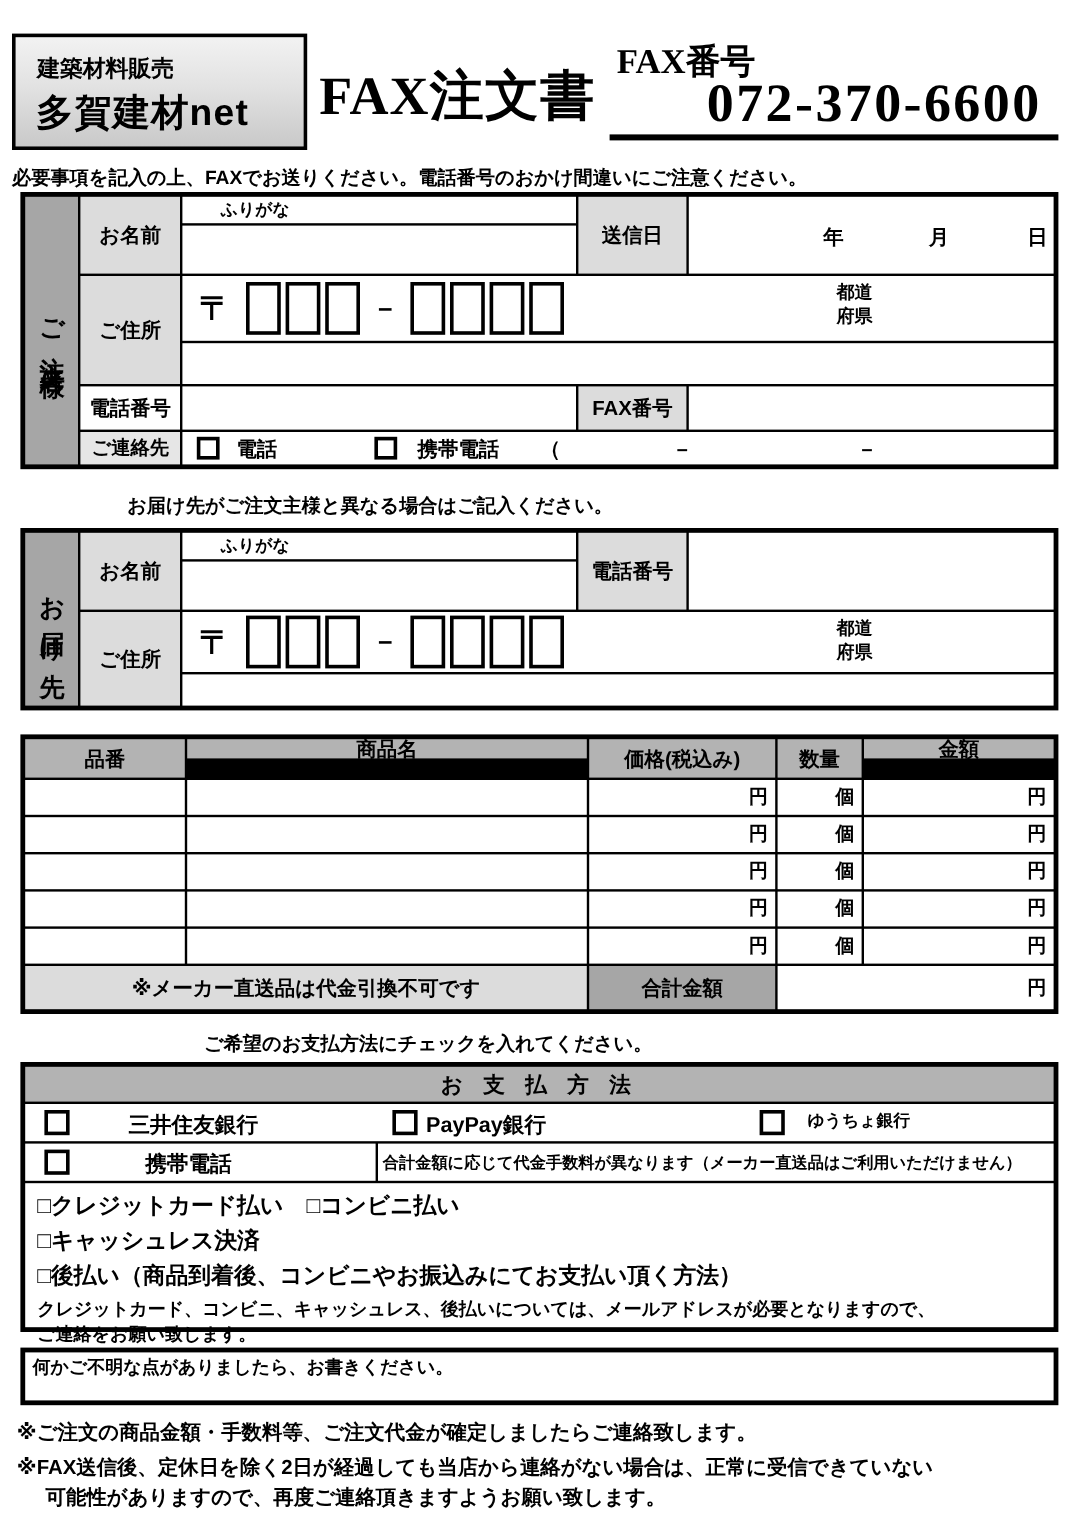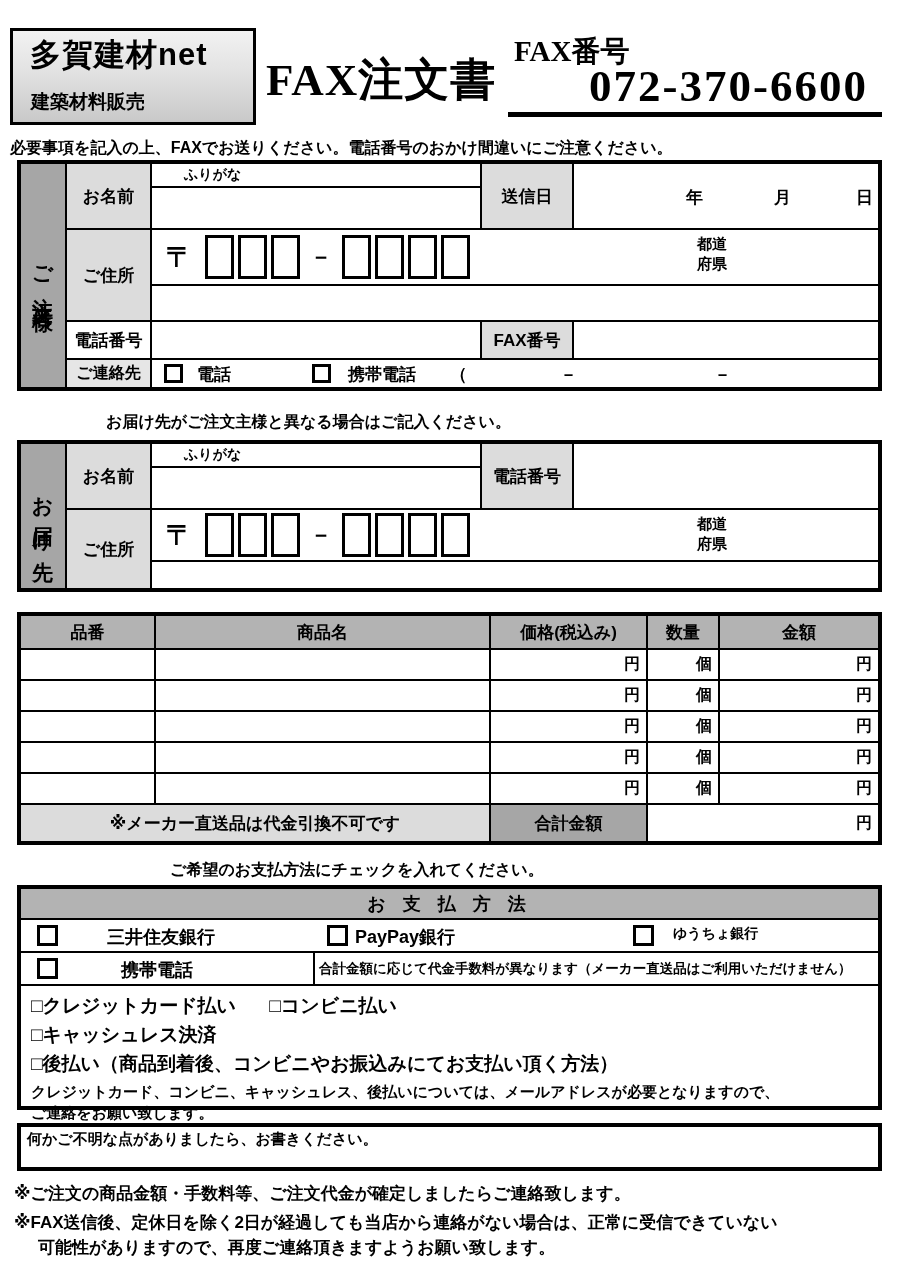--- a/index.html
+++ b/index.html
@@ -23,22 +23,22 @@
   .hdrcell{background:#b3b3b3;display:flex;align-items:center;justify-content:center;font-size:17px;}
   .unit{display:flex;align-items:center;justify-content:flex-end;padding-right:6px;font-size:16px;}
   .note{font-size:17px;white-space:nowrap;}
 </style>
 </head>
 <body>
 
 <div id="page">
 
   <div class="abs" style="left:10px;top:28px;width:246px;height:97px;border:3px solid #000;background:linear-gradient(180deg,#f2f2f2 0%,#e2e2e2 45%,#c9c9c9 100%);box-sizing:border-box;">
+    <div style="font-size:19px;margin:13px 0 0 18px;">建築材料販売</div>
     <div style="font-size:31px;margin:3px 0 0 17px;letter-spacing:1px;">多賀建材net</div>
-    <div style="font-size:19px;margin:13px 0 0 18px;">建築材料販売</div>
   </div>
 
   <div class="abs serif" style="left:266px;top:50px;font-size:45px;letter-spacing:1px;">FAX注文書</div>
 
   <div class="abs serif" style="left:514px;top:32px;font-size:29px;">FAX番号</div>
   <div class="abs serif" style="left:556px;top:60px;width:345px;font-size:45px;letter-spacing:2px;text-align:center;">072-370-6600</div>
   <div class="abs" style="left:508px;top:112px;width:374px;height:5px;background:#000;"></div>
 
   <div class="abs note" style="left:10px;top:138px;font-size:16px;text-align:right;">必要事項を記入の上、FAXでお送りください。電話番号のおかけ間違いにご注意ください。</div>
 
@@ -117,24 +117,24 @@
       <span class="prefs">
         <span>都道</span><br>
         <span>府県</span>
       </span>
     </div>
     <div class="cell" style="left:135px;top:122px;width:726px;height:26px;"></div>
   </div>
 
   <div class="tbl" style="left:17px;top:612px;width:865px;height:233px;">
     <div class="cell hdrcell" style="left:4px;top:4px;width:133px;height:32px;">品番</div>
-    <div class="cell hdrcell" style="left:139px;top:4px;width:333px;height:32px;">商品名</div>
+    <div class="cell hdrcell" style="left:139px;top:4px;width:333px;height:16px;">商品名</div>
     <div class="cell hdrcell" style="left:474px;top:4px;width:155px;height:32px;">価格(税込み)</div>
     <div class="cell hdrcell" style="left:631px;top:4px;width:70px;height:32px;">数量</div>
-    <div class="cell hdrcell" style="left:703px;top:4px;width:158px;height:32px;">金額</div>
+    <div class="cell hdrcell" style="left:703px;top:4px;width:158px;height:16px;">金額</div>
 
     <div class="cell" style="left:4px;top:38px;width:133px;height:29px;"></div>
     <div class="cell" style="left:139px;top:38px;width:333px;height:29px;"></div>
     <div class="cell unit" style="left:474px;top:38px;width:155px;height:29px;">円</div>
     <div class="cell unit" style="left:631px;top:38px;width:70px;height:29px;">個</div>
     <div class="cell unit" style="left:703px;top:38px;width:158px;height:29px;">円</div>
 
     <div class="cell" style="left:4px;top:69px;width:133px;height:29px;"></div>
     <div class="cell" style="left:139px;top:69px;width:333px;height:29px;"></div>
     <div class="cell unit" style="left:474px;top:69px;width:155px;height:29px;">円</div>
@@ -179,21 +179,21 @@
     <div class="cell" style="left:4px;top:68px;width:292px;height:31px;">
       <span class="cb abs" style="left:16px;top:5px;width:21px;height:21px;"></span>
       <span class="abs" style="left:100px;top:5px;font-size:18px;">携帯電話</span>
     </div>
     <div class="cell" style="left:298px;top:68px;width:563px;height:31px;">
       <span class="abs" style="left:4px;top:7px;font-size:13.5px;white-space:nowrap;">合計金額に応じて代金手数料が異なります（メーカー直送品はご利用いただけません）</span>
     </div>
     <div class="cell" style="left:4px;top:101px;width:857px;height:120px;padding:5px 0 0 10px;">
       <div style="font-size:19px;line-height:29px;">
         <span>□クレジットカード払い</span>
-        <span style="margin-left:28px;">□コンビニ払い</span>
+        <span style="margin-left:14px;">□コンビニ払い</span>
       </div>
       <div style="font-size:19px;line-height:29px;">□キャッシュレス決済</div>
       <div style="font-size:19px;line-height:29px;">□後払い（商品到着後、コンビニやお振込みにてお支払い頂く方法）</div>
       <div style="font-size:15px;line-height:21px;margin-top:3px;">
         <span>クレジットカード、コンビニ、キャッシュレス、後払いについては、メールアドレスが必要となりますので、</span><br>
         <span>ご連絡をお願い致します。</span>
       </div>
     </div>
   </div>
 

